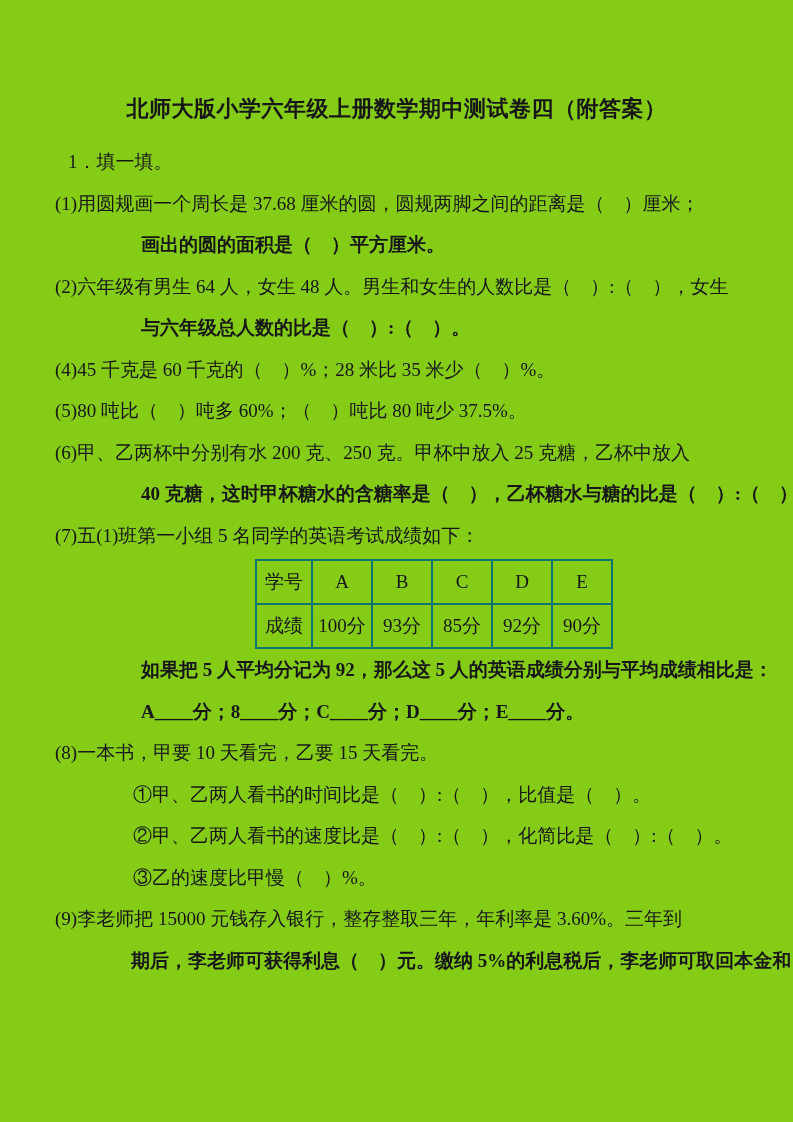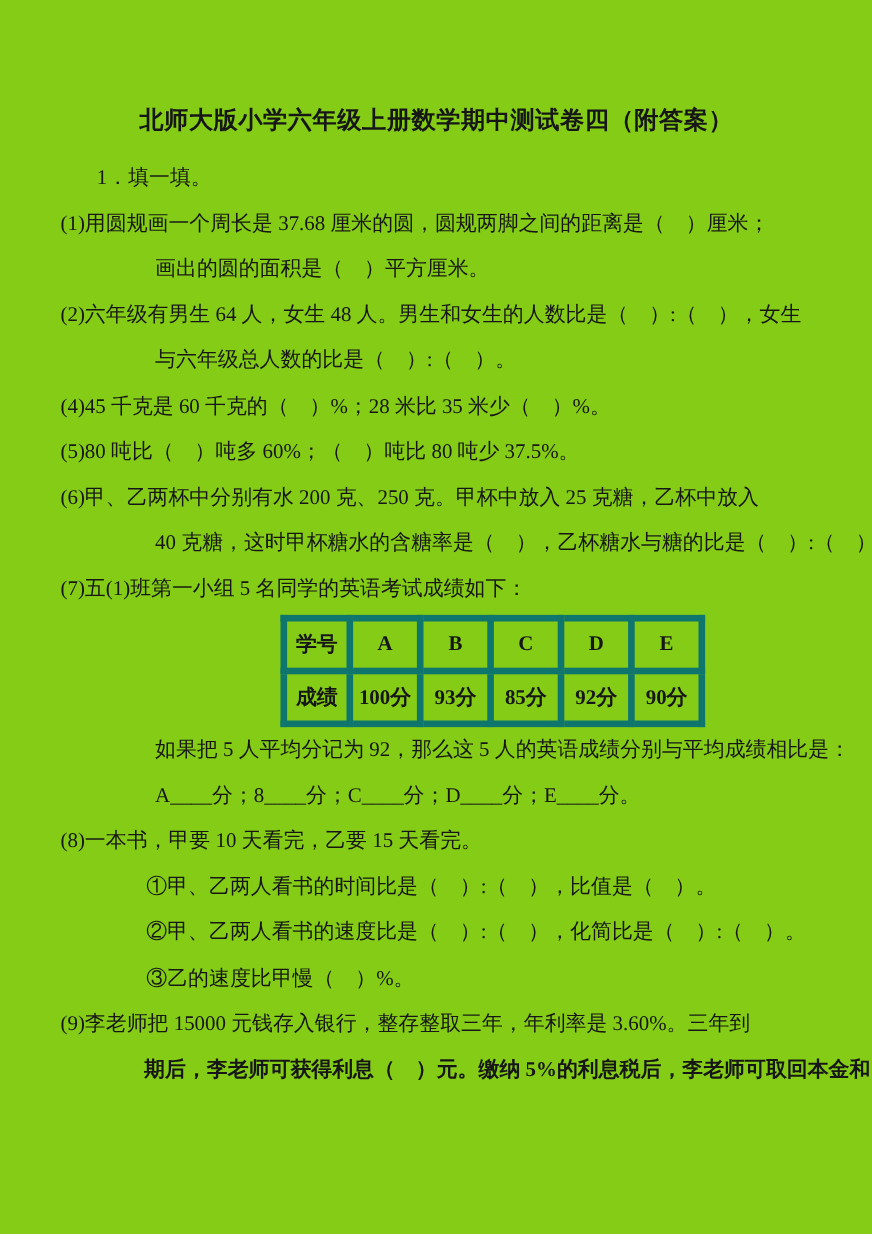--- a/index.html
+++ b/index.html
@@ -20,37 +20,36 @@
     line-height: 28px;
     font-weight: bold;
     letter-spacing: 0.5px;
   }
   .line {
     height: 41.5px;
     line-height: 41.5px;
     font-size: 19px;
     white-space: nowrap;
   }
-  .l-heading { margin-left: 88px; margin-top: 18px; }
+  .l-heading { margin-left: 68px; margin-top: 18px; }
   .l-item    { margin-left: 55px; }
-  .l-cont    { margin-left: 141px; }
+  .l-cont    { margin-left: 141px; font-weight: bold; }
   .l-cont9   { margin-left: 131px; font-weight: bold; }
   .l-sub     { margin-left: 133px; }
   .score-table-wrap { margin-left: 255px; margin-top: 3px; }
   table.score {
     border-collapse: collapse;
     font-size: 19px;
   }
   table.score td {
-    border: 6px solid #0f766e;
+    border: 2px solid #0f766e;
     height: 42px;
     text-align: center;
     vertical-align: middle;
     padding: 0 4px;
-    font-weight: bold;
   }
   table.score td.c-label { width: 46px; }
   table.score td.c-val   { width: 50px; }
 </style>
 </head>
 <body>
 
 <div class="page">
 
   <h1 class="title">北师大版小学六年级上册数学期中测试卷四（附答案）</h1>

